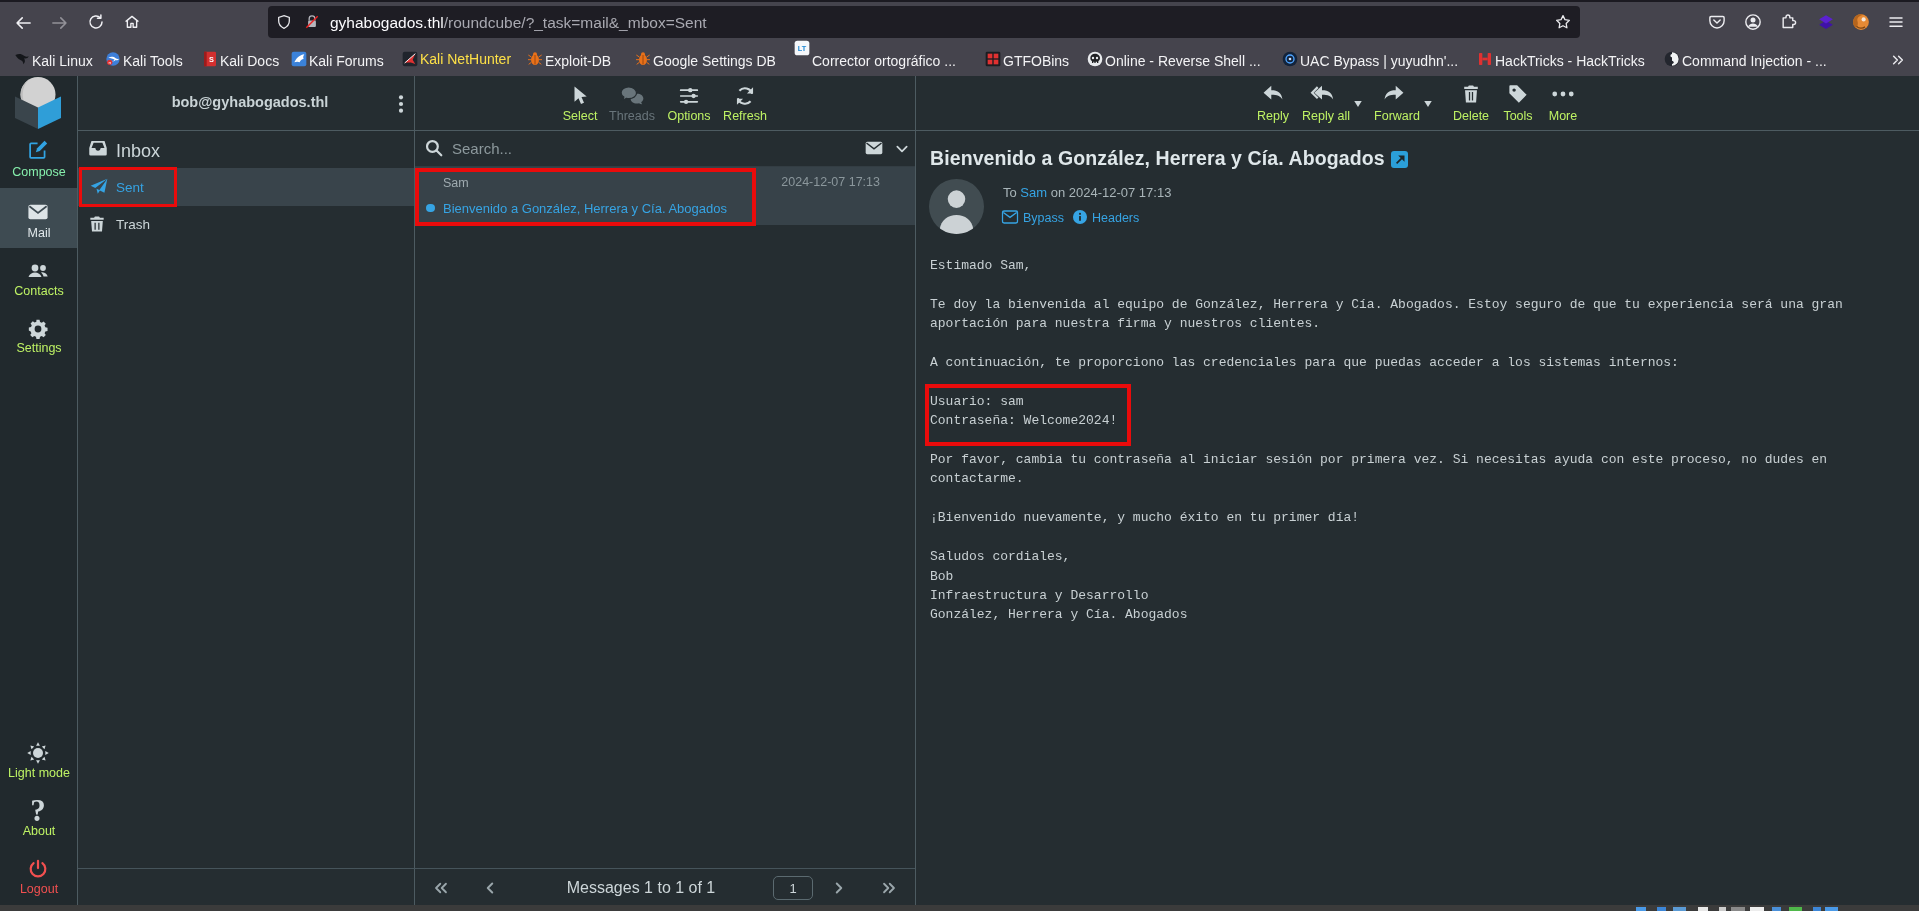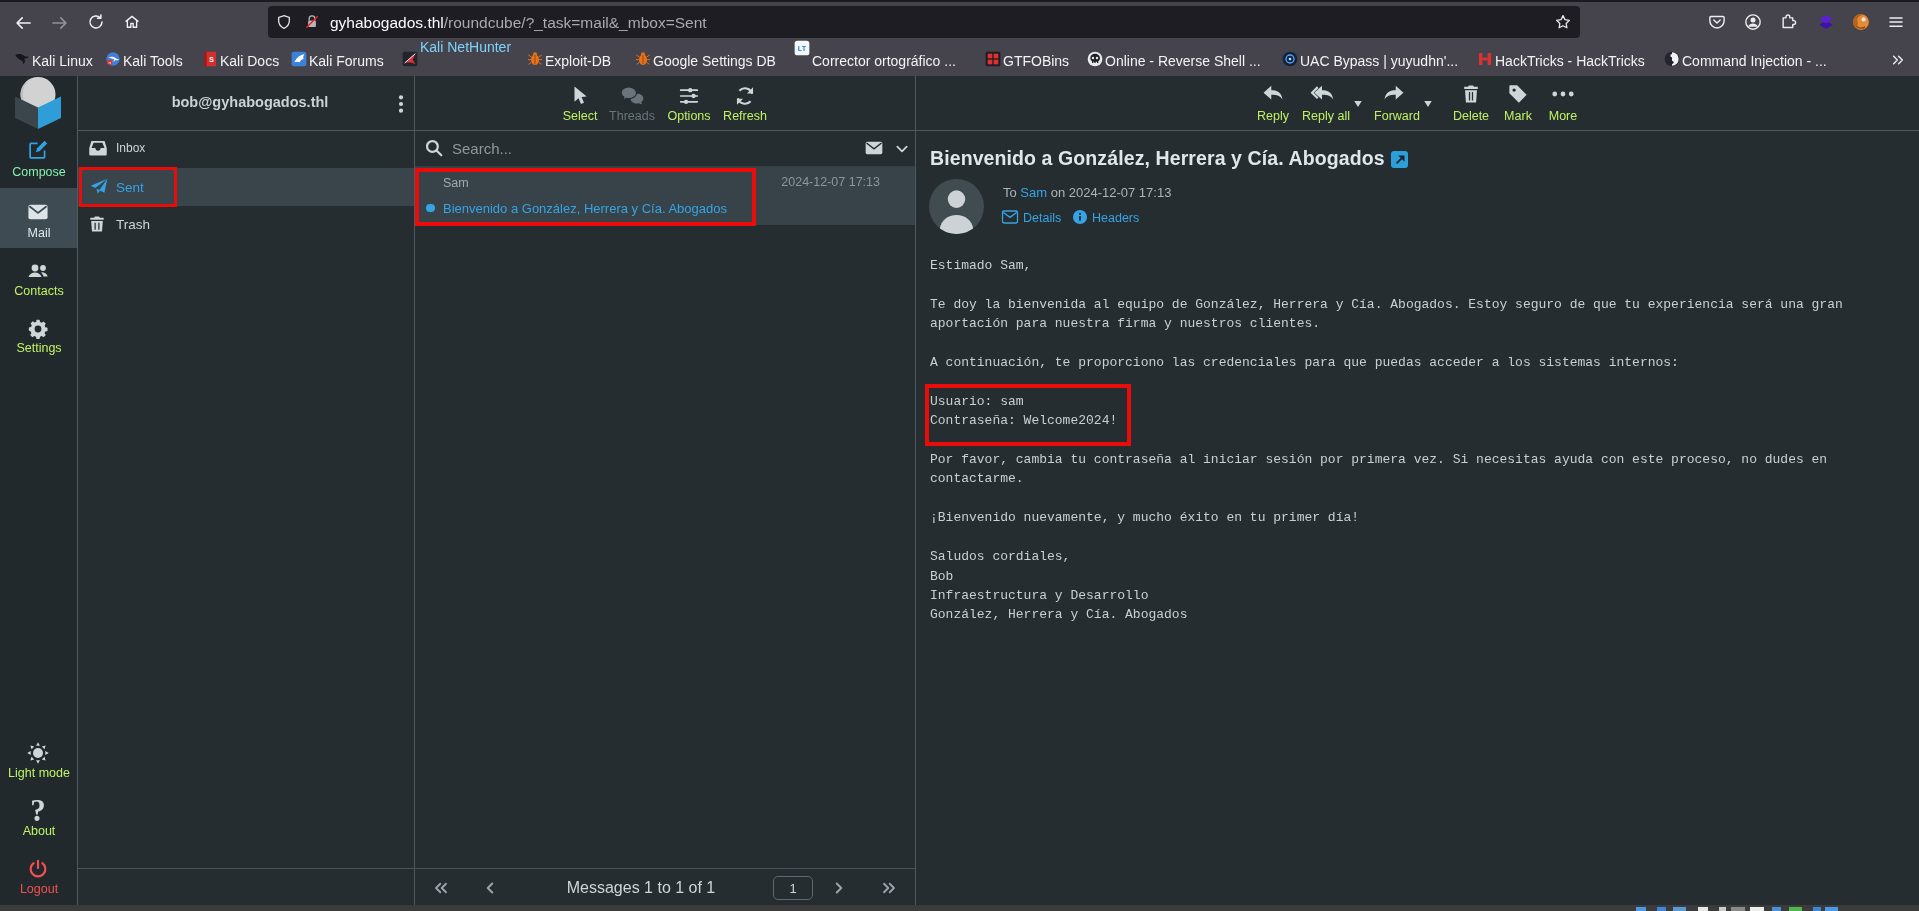--- a/index.html
+++ b/index.html
@@ -133,21 +133,21 @@
         </svg>
       </div>
       <div class="abs" style="left:309px;top:52.5px;font-size:14px;color:#f3f3f5;white-space:nowrap">Kali Forums</div>
       <div class="abs" style="left:402px;top:51px">
         <svg width="16" height="16" viewBox="0 0 24 24">
           <rect x="1" y="1" width="22" height="22" rx="3" fill="#20242c"></rect>
           <path d="M4 18L20 4l-4 9 4 7c-5-3-9-3-16-2z" fill="#e03131"></path>
           <path d="M4 18L20 4" stroke="#fff" stroke-width="1.4"></path>
         </svg>
       </div>
-      <div class="abs" style="left:420px;top:39px;font-size:14px;color:#7dd3fc;white-space:nowrap">Kali NetHunter</div>
+      <div class="abs" style="left:420px;top:51px;font-size:14px;color:#fde047;white-space:nowrap">Kali NetHunter</div>
       <div class="abs" style="left:527px;top:51px">
         <svg width="16" height="16" viewBox="0 0 24 24">
           <ellipse cx="12" cy="13" rx="6" ry="8" fill="#e8711a"></ellipse>
           <circle cx="12" cy="5" r="3" fill="#e8711a"></circle>
           <g stroke="#e8711a" stroke-width="1.5" fill="none">
             <path d="M6.5 9L2 6M6.2 13H1.5M6.5 17L2.5 20M17.5 9L22 6M17.8 13h4.7M17.5 17l4 3"></path>
           </g>
           <path d="M12 6v14" stroke="#8a3d0a" stroke-width="1.2"></path>
         </svg>
       </div>
@@ -314,21 +314,21 @@
         <circle cx="2.5" cy="9" r="2.1"></circle>
         <circle cx="2.5" cy="15.7" r="2.1"></circle>
       </svg>
     </div>
 
 <div class="ticon" style="left:98px;top:148px">
       <svg width="21" height="21" viewBox="0 0 24 24" fill="#cdd6d9">
         <path d="M4.5 4h15L22 12v7a1.5 1.5 0 0 1-1.5 1.5h-17A1.5 1.5 0 0 1 2 19v-7zM4.6 12H9c0 1.8 1.3 3 3 3s3-1.2 3-3h4.4L17 6H7z"></path>
       </svg>
     </div>
-<div class="abs" style="left:116px;top:141px;font-size:12px;color:#ccd6d9">Inbox</div>
+<div class="abs" style="left:116px;top:141px;font-size:18px;color:#ccd6d9">Inbox</div>
 
 <div class="abs" style="left:78px;top:167.5px;width:336px;height:38px;background:#39444b"></div>
 <div class="ticon" style="left:99px;top:186.5px;color:#35a3e3">
       <svg width="20" height="20" viewBox="0 0 24 24" fill="currentColor">
         <path d="M22 2L2 10.5l5.5 2.6zM9 14l1.5 6 2.6-3.8 5.4 2.6L22 2zM9 14l13-12-9.5 13.6z"></path>
       </svg>
     </div>
 <div class="abs" style="left:116px;top:179.5px;font-size:13.5px;color:#35a3e3">Sent</div>
 
 <div class="ticon" style="left:97px;top:223.5px">
@@ -452,21 +452,21 @@
       <svg width="17" height="19" viewBox="0 0 20 22" fill="#cdd6d9">
         <path d="M7.5 1h5l1 1.5H18V5H2V2.5h4.5zM3 6.5h14L16 21H4zM7.5 8.5v10H9v-10zM11 8.5v10h1.5v-10z"></path>
       </svg>
     </div>
 <div class="tlabel" style="left:1471px;top:116px">Delete</div>
 <div class="ticon" style="left:1518px;top:94px">
       <svg width="19" height="19" viewBox="0 0 22 22" fill="#cdd6d9">
         <path d="M1 2a1 1 0 0 1 1-1h8l11 11-9 9L1 10zM6.5 4.5a2 2 0 1 0 0 4 2 2 0 0 0 0-4z"></path>
       </svg>
     </div>
-<div class="tlabel" style="left:1518px;top:116px">Mark</div>
+<div class="tlabel" style="left:1518px;top:116px">Tools</div>
 <div class="ticon" style="left:1563px;top:94px">
       <svg width="22" height="6" viewBox="0 0 24 6" fill="#cdd6d9">
         <circle cx="3" cy="3" r="2.6"></circle>
         <circle cx="12" cy="3" r="2.6"></circle>
         <circle cx="21" cy="3" r="2.6"></circle>
       </svg>
     </div>
 <div class="tlabel" style="left:1563px;top:116px">More</div>
 
 <div class="abs" style="left:930px;top:147px;font-size:19.5px;font-weight:bold;letter-spacing:.1px;color:#dfe7ea">Bienvenido a González, Herrera y Cía. Abogados</div>
@@ -482,21 +482,21 @@
         <path d="M10 48c1.3-9.5 8-14 16-14s14.7 4.5 16 14c-4.5 3.5-11 4-16 4s-11.5-.5-16-4z"></path>
       </svg>
     </div>
 <div class="abs" style="left:1003px;top:185px;font-size:13px;color:#a9b5b9">To <span style="color:#36a4e4">Sam</span> on 2024-12-07 17:13</div>
 <div class="ticon" style="left:1010px;top:217px;color:#36a4e4">
       <svg width="17" height="14" viewBox="0 0 24 20" fill="none" stroke="currentColor" stroke-width="2">
         <rect x="1.2" y="1.5" width="21.6" height="17" rx="2.4"></rect>
         <path d="M2.5 3.5l9.5 7 9.5-7"></path>
       </svg>
     </div>
-<div class="abs" style="left:1023px;top:211px;font-size:12.5px;color:#36a4e4">Details</div>
+<div class="abs" style="left:1023px;top:211px;font-size:12.5px;color:#36a4e4">Bypass</div>
 <div class="ticon" style="left:1080px;top:217px;color:#36a4e4">
       <svg width="15" height="15" viewBox="0 0 16 16">
         <circle cx="8" cy="8" r="7.5" fill="currentColor"></circle>
         <rect x="7" y="7" width="2" height="5" fill="#252d31"></rect>
         <rect x="7" y="3.6" width="2" height="2" fill="#252d31"></rect>
       </svg>
     </div>
 <div class="abs" style="left:1092px;top:211px;font-size:12.5px;color:#36a4e4">Headers</div>
 
 <pre class="abs" style="left:930px;top:256px;font-family:'Liberation Mono',monospace;font-size:13px;line-height:19.4px;color:#c8d0d3">Estimado Sam,

